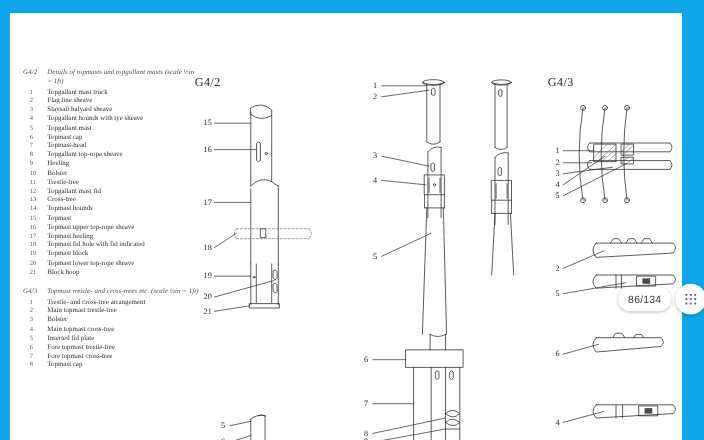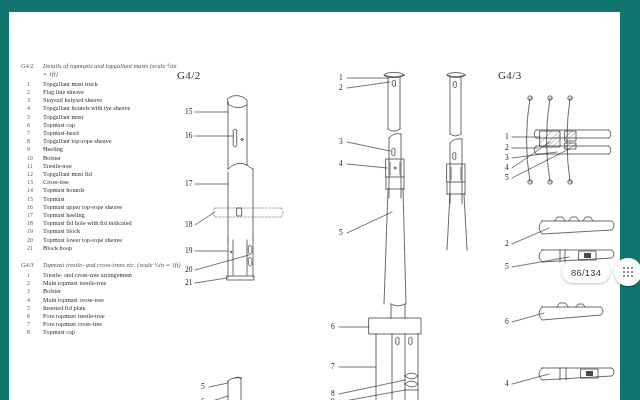--- a/index.html
+++ b/index.html
@@ -11,21 +11,21 @@
     width: 640px;
     height: 400px;
     overflow: hidden;
     font-family: "Liberation Serif", serif;
   }
 
   
   #viewer {
     position: absolute;
     inset: 0;
-    background: #0f766e;
+    background: #0ea5e9;
   }
 
   
   #page {
     position: absolute;
     left: 9px;
     top: 12px;
     width: 611px;
     height: 388px;
     background: #ffffff;

